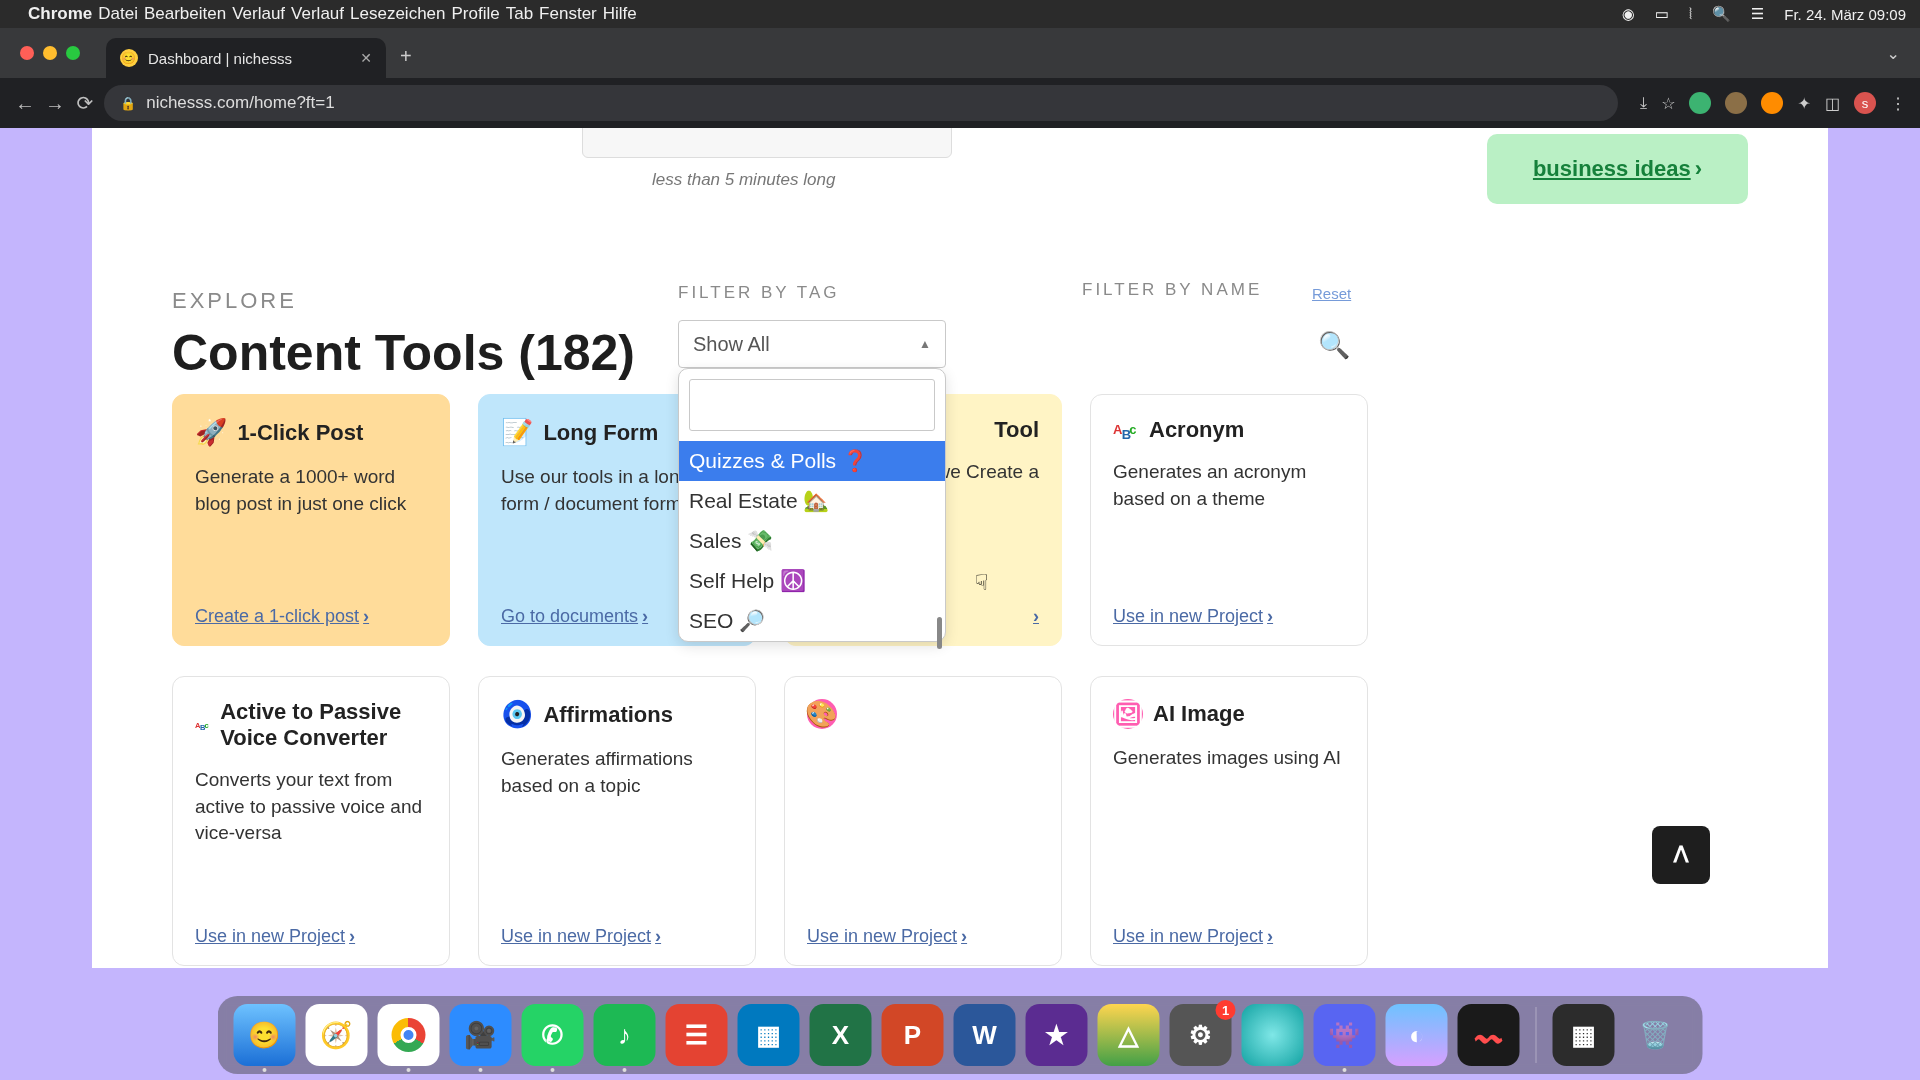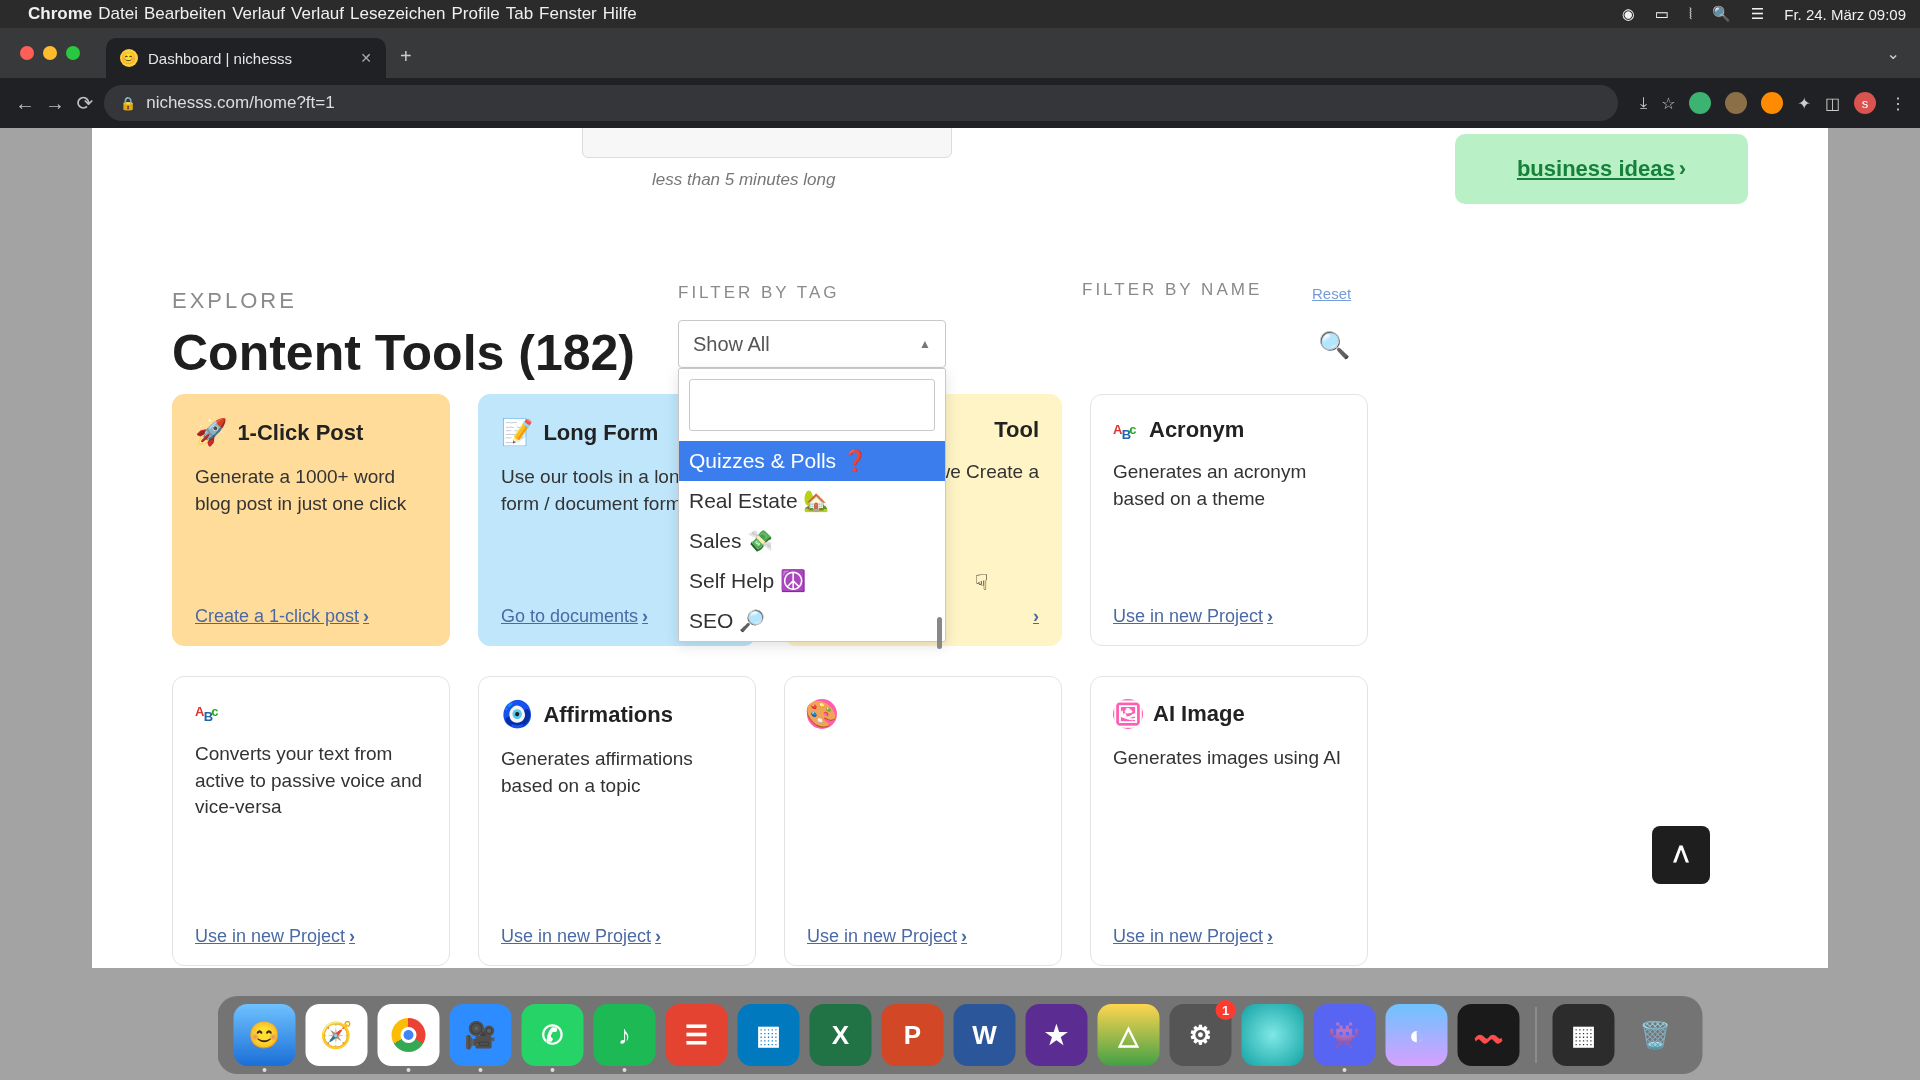--- a/index.html
+++ b/index.html
@@ -56,55 +56,55 @@
     flex:1; background:#35363a; height:36px; border-radius:18px;
     display:flex; align-items:center; color:#ddd; padding:0 16px; font-size:17px;
   }
   .addrbar .lock{margin-right:10px;color:#bbb;font-size:13px;}
   .ext-ico{width:22px;height:22px;border-radius:50%;}
   .chrome-right{display:flex;align-items:center;gap:14px;margin-left:14px;}
 
   
   .viewport{
     position:absolute; top:128px; left:0; right:0; bottom:0;
-    background:#a3a3a3;
+    background:#c4b5fd;
   }
   .page{
     position:absolute; top:0; left:92px; right:92px; height:840px;
     background:#fff; overflow:hidden;
   }
 
   
   .top-partial{position:absolute;top:0;left:0;right:0;height:100px;}
   .vid-thumb{position:absolute;left:490px;top:-10px;width:370px;height:40px;border:1px solid #ddd;border-radius:6px;background:#f7f7f7;}
   .cap{position:absolute;left:560px;top:42px;color:#777;font-style:italic;font-size:17px;}
   .biz-ideas{
     position:absolute; right:80px; top:6px; background:#baf0c5;
-    padding:22px 62px; border-radius:10px; font-size:22px;
+    padding:22px 46px; border-radius:10px; font-size:22px;
   }
   .biz-ideas a{color:#16813b;text-decoration:underline;font-weight:600;}
   .biz-chev{color:#16813b;font-weight:700;margin-left:4px;}
 
   
   .explore-lbl{position:absolute;left:80px;top:160px;color:#8a8a8a;letter-spacing:3px;font-size:22px;}
   .headline{position:absolute;left:80px;top:196px;font-size:50px;font-weight:800;color:#1e1e1e;}
   .filter-tag-lbl{position:absolute;left:586px;top:155px;color:#8a8a8a;letter-spacing:3px;font-size:17px;}
   .filter-name-lbl{position:absolute;left:990px;top:152px;color:#8a8a8a;letter-spacing:3px;font-size:17px;}
   .reset{position:absolute;left:1220px;top:157px;color:#769bd9;font-size:15px;text-decoration:underline;}
 
   
   .dd-sel{
     position:absolute;left:586px;top:192px;width:268px;height:48px;
     border:1px solid #c9c9c9;border-radius:4px;background:#fff;
     display:flex;align-items:center;padding:0 14px;color:#555;font-size:20px;
   }
   .dd-sel .tri{margin-left:auto;color:#777;font-size:12px;}
   .dd-pop{
     position:absolute;left:586px;top:240px;width:268px;
-    background:#fff;border:1px solid #c9c9c9;border-radius:2px;
+    background:#fff;border:1px solid #c9c9c9;border-radius:10px;
     box-shadow:0 4px 14px rgba(0,0,0,.12);
     z-index:50;
   }
   .dd-search{margin:10px;border:1px solid #c9c9c9;height:52px;border-radius:3px;}
   .dd-list{position:relative;}
   .dd-opt{padding:8px 10px;font-size:21px;color:#333;}
   .dd-opt.sel{background:#3b7ded;color:#fff;}
   .dd-scroll{position:absolute;right:3px;top:176px;width:5px;height:32px;background:#888;border-radius:3px;}
 
   .name-input{
@@ -301,20 +301,21 @@
       </div>
 
       <div class="row">
         <div class="card xtall">
           <h3>
             <svg class="abc-ico" viewBox="0 0 24 24">
                 <text x="0" y="16" font-size="12" fill="#d33">A</text>
                 <text x="8" y="20" font-size="12" fill="#26a">B</text>
                 <text x="15" y="16" font-size="12" fill="#2a2">c</text>
               </svg>
+            <span>Active to Passive Voice Converter</span>
           </h3>
           <p>Converts your text from active to passive voice and vice-versa</p>
           <div class="action"><span>Use in new Project</span><span class="chev">›</span></div>
         </div>
         <div class="card xtall">
           <h3>
               <span class="emoji">🧿</span>
               <span>Affirmations</span>
             </h3>
           <p>Generates affirmations based on a topic</p>

